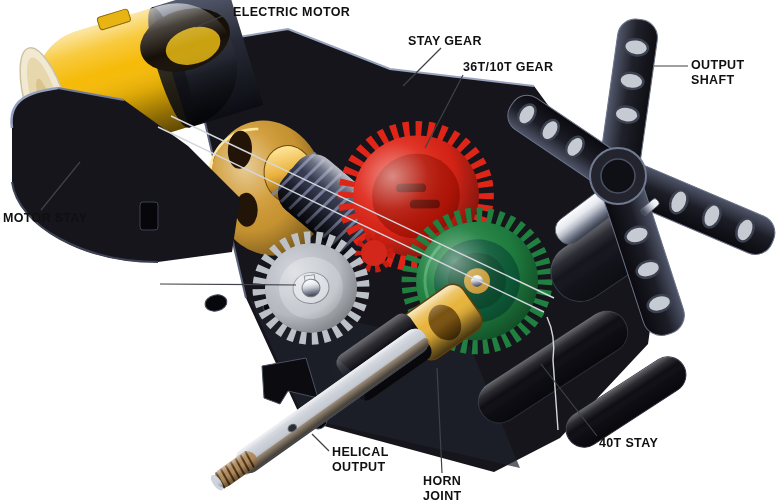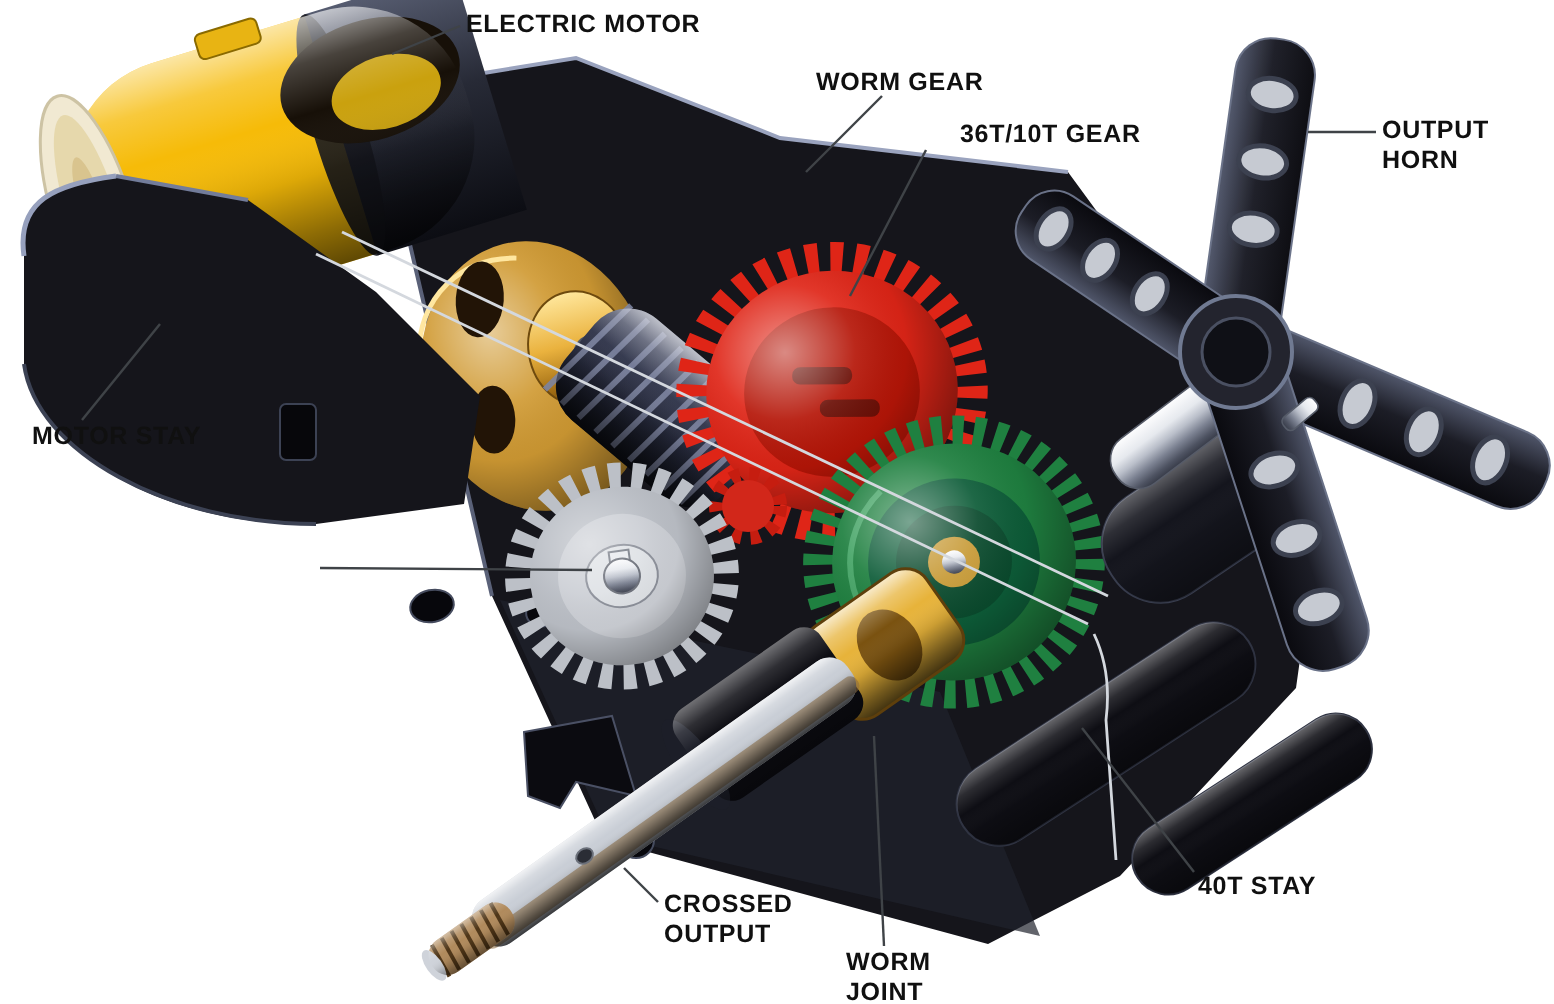--- a/index.html
+++ b/index.html
@@ -263,37 +263,37 @@
     <line x1="329" y1="451" x2="312" y2="434"></line>
     <line x1="442" y1="473" x2="437" y2="368"></line>
     <line x1="597" y1="436" x2="541" y2="364"></line>
   </g>
 </svg>
 
 <div class="lbl" style="left:233px;top:5px">
   <span>ELECTRIC MOTOR</span>
 </div>
 <div class="lbl" style="left:408px;top:34px">
-  <span>WORM GEAR</span>
-</div>
-<div class="lbl" style="left:480px;top:60px">
+  <span>STAY GEAR</span>
+</div>
+<div class="lbl" style="left:463px;top:60px">
   <span>36T/10T GEAR</span>
 </div>
 <div class="lbl" style="left:691px;top:58px">
   <span>OUTPUT</span>
+  <span>SHAFT</span>
+</div>
+<div class="lbl" style="left:3px;top:211px">
+  <span>MOTOR STAY</span>
+</div>
+<div class="lbl" style="left:332px;top:445px">
+  <span>HELICAL</span>
+  <span>OUTPUT</span>
+</div>
+<div class="lbl" style="left:423px;top:474px">
   <span>HORN</span>
-</div>
-<div class="lbl" style="left:16px;top:211px">
-  <span>MOTOR STAY</span>
-</div>
-<div class="lbl" style="left:332px;top:445px">
-  <span>CROSSED</span>
-  <span>OUTPUT</span>
-</div>
-<div class="lbl" style="left:423px;top:474px">
-  <span>WORM</span>
   <span>JOINT</span>
 </div>
 <div class="lbl" style="left:599px;top:436px">
   <span>40T STAY</span>
 </div>
 
 </div>
 
 </body></html>

